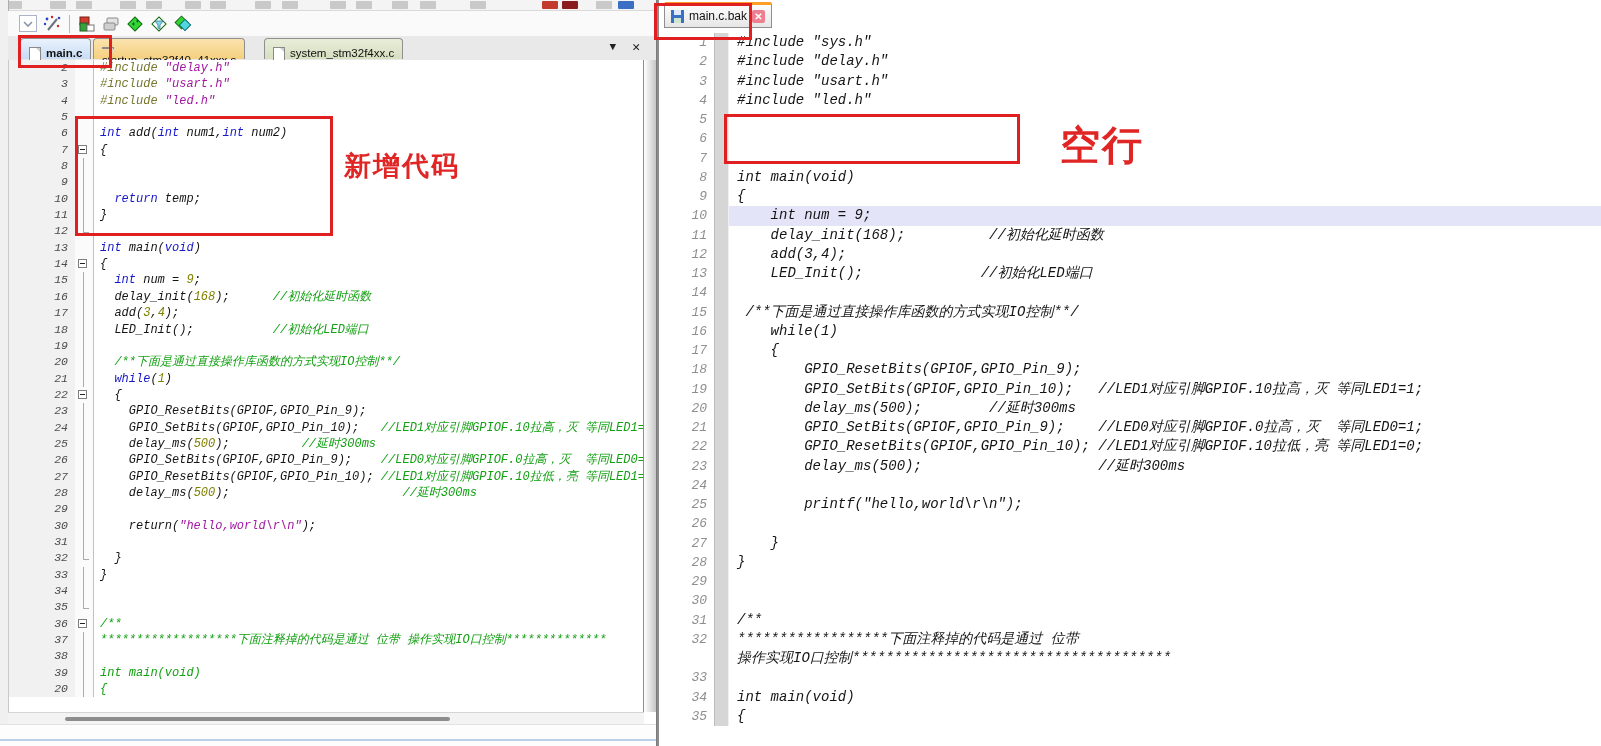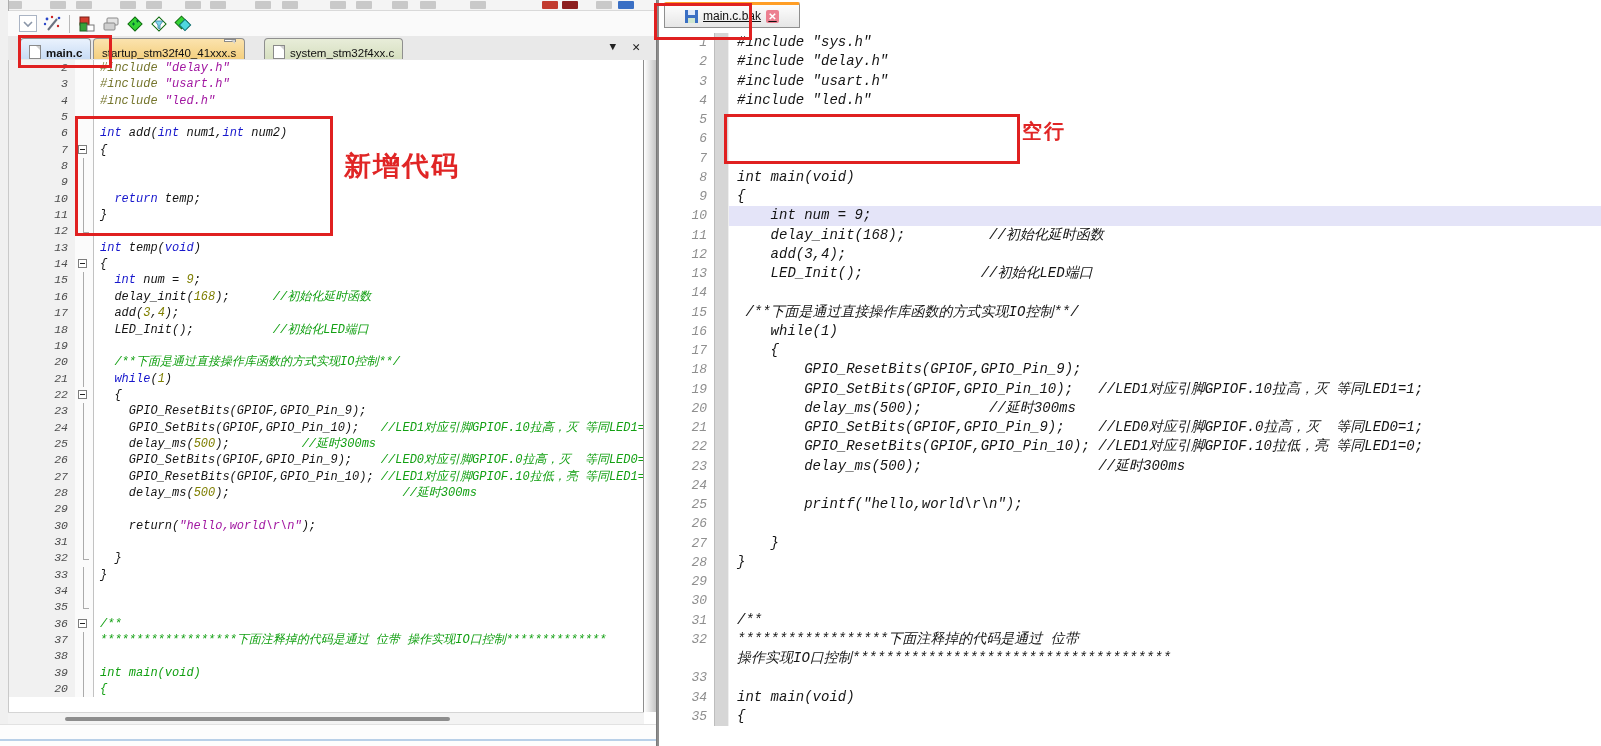--- a/index.html
+++ b/index.html
@@ -9,21 +9,21 @@
   #left-window{position:absolute;left:0;top:0;width:656px;height:746px;background:#fff;border-right:1px solid #7a7a7a;}
   #left-edge{position:absolute;left:0;top:0;width:8px;height:746px;background:#f0f0f0;border-right:1px solid #aeaeae;}
   #top-strip{position:absolute;left:0;top:0;width:656px;height:10px;background:#f4f4f4;border-bottom:1px solid #d9d9d9;overflow:hidden;}
   .clip-ico{position:absolute;top:1px;width:16px;height:8px;background:#c9c9c9;border-radius:1px;}
   #toolbar{position:absolute;left:8px;top:11px;width:648px;height:25px;background:#fafafa;display:flex;align-items:center;gap:4px;padding-left:10px;box-sizing:border-box;}
   .tb-sep{width:1px;height:18px;background:#b9b9b9;margin:0 3px;}
   .tbicon{width:20px;height:20px;display:inline-flex;align-items:center;justify-content:center;}
   
   #left-tabbar{position:absolute;left:8px;top:36px;width:648px;height:24px;background:#e9e9e9;border-bottom:1px solid #9a9a9a;}
   .ltab{position:absolute;top:2px;height:21px;border:1px solid #8f8f8f;border-bottom:none;border-radius:4px 4px 0 0;
-        display:flex;align-items:flex-end;gap:5px;padding:0 8px;font-family:"Liberation Sans",sans-serif;font-size:11.5px;color:#111;box-sizing:border-box;}
+        display:flex;align-items:flex-start;gap:5px;padding:8px 8px;font-family:"Liberation Sans",sans-serif;font-size:11.5px;color:#111;box-sizing:border-box;}
   .ltab .doc{width:10px;height:12px;background:#fff;border:1px solid #8a8a8a;position:relative;}
   .ltab .doc::after{content:"";position:absolute;right:0;top:0;border:2px solid #cfcfcf;border-left-color:transparent;border-bottom-color:transparent;}
   .ltab.active{background:linear-gradient(#eaf2fd,#c8dcf5);font-weight:bold;}
   .ltab.orange{background:linear-gradient(#fbe3ae,#f4cf7e);}
   .ltab.green{background:linear-gradient(#e8edd9,#d6dfc0);}
   #tab-caret{position:absolute;right:40px;top:5px;font-size:11px;color:#222;cursor:default;}
   #tab-close{position:absolute;right:16px;top:3px;font-size:13px;color:#222;font-weight:bold;cursor:default;}
   
   #left-editor{position:absolute;left:8px;top:60px;width:636px;height:652px;background:#fff;overflow:hidden;border-left:1px solid #c9c9c9;}
   .lrow{display:flex;height:16.35px;line-height:16.35px;font-size:12px;font-style:italic;white-space:pre;}
@@ -38,21 +38,21 @@
   .c-k{color:#1717cc;} .c-s{color:#a219a2;} .c-d{color:#7f7f00;} .c-p{color:#76762e;} .c-c{color:#13a013;} .c-t{color:#141414;}
   
   #left-vscroll{position:absolute;right:0;top:60px;width:12px;height:652px;background:linear-gradient(to right,#ffffff,#c6c6c6);border-left:1px solid #8e8e8e;}
   #left-hscroll{position:absolute;left:8px;top:712px;width:636px;height:12px;background:#f3f3f3;border-top:1px solid #d5d5d5;}
   #left-hthumb{position:absolute;left:57px;top:4px;width:385px;height:4px;background:#8d8d8d;border-radius:2px;}
   #left-bottom{position:absolute;left:0;top:724px;width:656px;height:22px;background:#fdfdfd;border-top:1px solid #e2e2e2;}
   #left-bottom::after{content:"";position:absolute;left:0;top:14px;width:100%;height:2px;background:#b9d0e8;}
   
   #right-window{position:absolute;left:657px;top:0;width:944px;height:746px;background:#fff;border-left:2px solid #8d8d8d;}
   #right-tabbar{position:absolute;left:0;top:0;width:944px;height:30px;background:#fff;}
-  #right-tab{position:absolute;left:5px;top:2px;height:26px;background:linear-gradient(#fdfdfd,#e6e6e6);border:1px solid #8f8f8f;border-top:3px solid #ff9e26;border-radius:2px 2px 0 0;display:flex;align-items:center;gap:5px;padding:0 20px;font-family:"Liberation Sans",sans-serif;font-size:12px;color:#111;box-sizing:border-box;text-decoration:underline;}
+  #right-tab{position:absolute;left:5px;top:2px;height:26px;background:linear-gradient(#fdfdfd,#e6e6e6);border:1px solid #8f8f8f;border-top:3px solid #ff9e26;border-radius:2px 2px 0 0;display:flex;align-items:center;gap:5px;padding:0 6px;font-family:"Liberation Sans",sans-serif;font-size:12px;color:#111;box-sizing:border-box;}
   .floppy{width:13px;height:13px;background:#3a6fc4;position:relative;flex:none;}
   .floppy::before{content:"";position:absolute;left:3px;top:0;width:7px;height:5px;background:#dfe9fa;}
   .floppy::after{content:"";position:absolute;left:3px;bottom:0;width:7px;height:5px;background:#cfe6cf;}
   #right-tab-x{width:13px;height:13px;background:#ec7f90;color:#fff;font-size:10px;line-height:13px;text-align:center;border-radius:2px;font-weight:bold;flex:none;}
   #right-editor{position:absolute;left:2px;top:33px;width:940px;height:713px;overflow:hidden;background:#fff;}
   .rrow{display:flex;height:19.25px;line-height:19.25px;font-size:14px;font-style:italic;white-space:pre;position:relative;}
   .rrow .rnum{width:46px;text-align:right;padding-right:7px;color:#8f8f8f;font-size:13px;flex:none;background:#fff;z-index:2;}
   .rrow .rmargin{width:13px;flex:none;background:#d6d6d6;border-left:1px solid #bdbdbd;border-right:1px solid #efefef;z-index:2;}
   .rrow .codetxt{padding-left:8px;flex:1;overflow:hidden;color:#141414;z-index:1;}
   .rrow.hl::after{content:"";position:absolute;left:66px;right:0;top:0;bottom:0;background:#e4e4f8;z-index:0;}
@@ -161,21 +161,21 @@
         <div class="lrow"><span class="lnum">3</span><span class="fold"></span><span class="codetxt"><span class="c-p">#include </span><span class="c-s">"usart.h"</span></span></div>
         <div class="lrow"><span class="lnum">4</span><span class="fold"></span><span class="codetxt"><span class="c-p">#include </span><span class="c-s">"led.h"</span></span></div>
         <div class="lrow"><span class="lnum">5</span><span class="fold"></span><span class="codetxt"></span></div>
         <div class="lrow"><span class="lnum">6</span><span class="fold"></span><span class="codetxt"><span class="c-k">int</span><span class="c-t"> add(</span><span class="c-k">int</span><span class="c-t"> num1,</span><span class="c-k">int</span><span class="c-t"> num2)</span></span></div>
         <div class="lrow"><span class="lnum">7</span><span class="fold box"></span><span class="codetxt"><span class="c-t">{</span></span></div>
         <div class="lrow"><span class="lnum">8</span><span class="fold v"></span></div>
         <div class="lrow"><span class="lnum">9</span><span class="fold v"></span><span class="codetxt"></span></div>
         <div class="lrow"><span class="lnum">10</span><span class="fold v"></span><span class="codetxt"><span class="c-t">  </span><span class="c-k">return</span><span class="c-t"> temp;</span></span></div>
         <div class="lrow"><span class="lnum">11</span><span class="fold v"></span><span class="codetxt"><span class="c-t">}</span></span></div>
         <div class="lrow"><span class="lnum">12</span><span class="fold end"></span><span class="codetxt"></span></div>
-        <div class="lrow"><span class="lnum">13</span><span class="fold"></span><span class="codetxt"><span class="c-k">int</span><span class="c-t"> temp(</span><span class="c-k">void</span><span class="c-t">)</span></span></div>
+        <div class="lrow"><span class="lnum">13</span><span class="fold"></span><span class="codetxt"><span class="c-k">int</span><span class="c-t"> main(</span><span class="c-k">void</span><span class="c-t">)</span></span></div>
         <div class="lrow"><span class="lnum">14</span><span class="fold box"></span><span class="codetxt"><span class="c-t">{</span></span></div>
         <div class="lrow"><span class="lnum">15</span><span class="fold v"></span><span class="codetxt"><span class="c-t">  </span><span class="c-k">int</span><span class="c-t"> num = </span><span class="c-d">9</span><span class="c-t">;</span></span></div>
         <div class="lrow"><span class="lnum">16</span><span class="fold v"></span><span class="codetxt"><span class="c-t">  delay_init(</span><span class="c-d">168</span><span class="c-t">);      </span><span class="c-c">//初始化延时函数</span></span></div>
         <div class="lrow"><span class="lnum">17</span><span class="fold v"></span><span class="codetxt"><span class="c-t">  add(</span><span class="c-d">3</span><span class="c-t">,</span><span class="c-d">4</span><span class="c-t">);</span></span></div>
         <div class="lrow"><span class="lnum">18</span><span class="fold v"></span><span class="codetxt"><span class="c-t">  LED_Init();           </span><span class="c-c">//初始化LED端口</span></span></div>
         <div class="lrow"><span class="lnum">19</span><span class="fold v"></span><span class="codetxt"></span></div>
         <div class="lrow"><span class="lnum">20</span><span class="fold v"></span><span class="codetxt"><span class="c-c">  /**下面是通过直接操作库函数的方式实现IO控制**/</span></span></div>
         <div class="lrow"><span class="lnum">21</span><span class="fold v"></span><span class="codetxt"><span class="c-t">  </span><span class="c-k">while</span><span class="c-t">(</span><span class="c-d">1</span><span class="c-t">)</span></span></div>
         <div class="lrow"><span class="lnum">22</span><span class="fold box"></span><span class="codetxt"><span class="c-t">  {</span></span></div>
         <div class="lrow"><span class="lnum">23</span><span class="fold v"></span><span class="codetxt"><span class="c-t">    GPIO_ResetBits(GPIOF,GPIO_Pin_9);</span></span></div>
@@ -251,14 +251,14 @@
         <div class="rrow"><span class="rnum">34</span><span class="rmargin"></span><span class="codetxt"><span class="c-t">int main(void)</span></span></div>
         <div class="rrow"><span class="rnum">35</span><span class="rmargin"></span><span class="codetxt"><span class="c-t">{</span></span></div>
       </div>
   </div>
 
   <div class="ann-box" style="left:18px;top:35px;width:88px;height:27px;"></div>
   <div class="ann-box" style="left:75px;top:116px;width:252px;height:114px;"></div>
   <div class="ann-label" style="left:344px;top:148px;font-size:27px;letter-spacing:2px;">新增代码</div>
   <div class="ann-box" style="left:654px;top:3px;width:92px;height:31px;"></div>
   <div class="ann-box" style="left:724px;top:114px;width:290px;height:44px;"></div>
-  <div class="ann-label" style="left:1022px;top:118px;font-size:20px;letter-spacing:2px;">空行</div>
+  <div class="ann-label" style="left:1060px;top:118px;font-size:40px;letter-spacing:2px;">空行</div>
 </div>
 
 </body></html>

